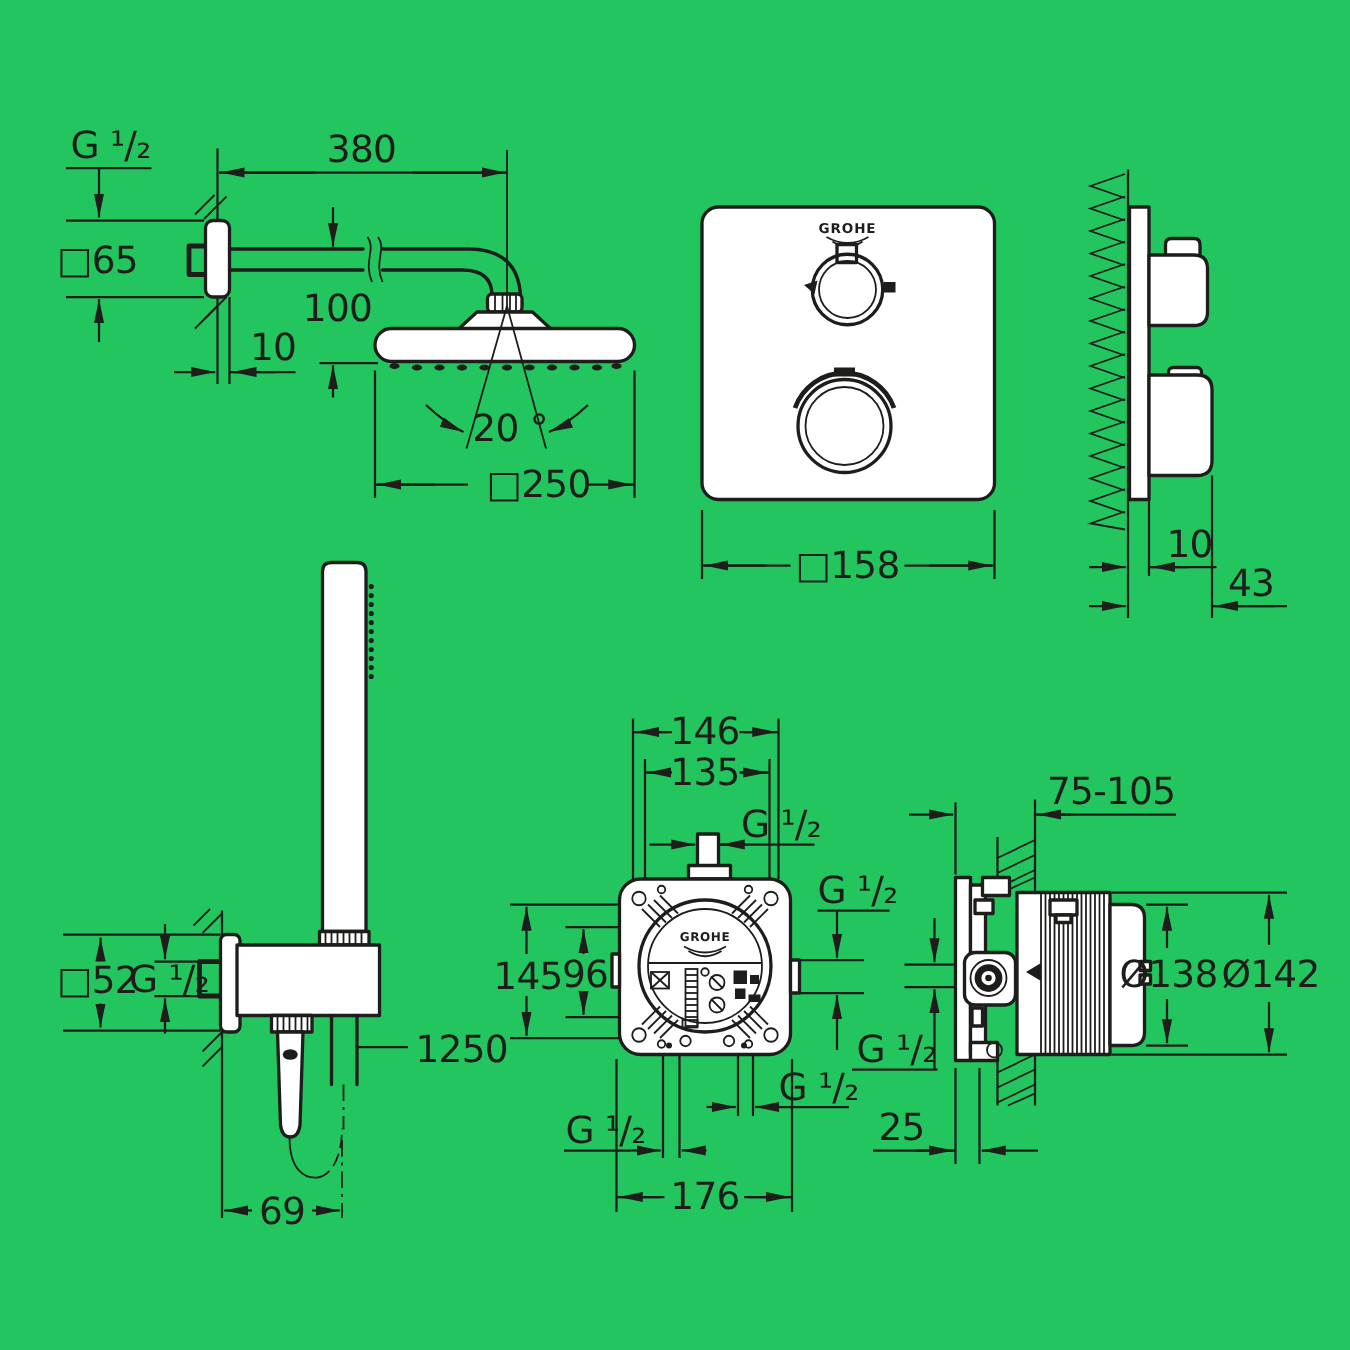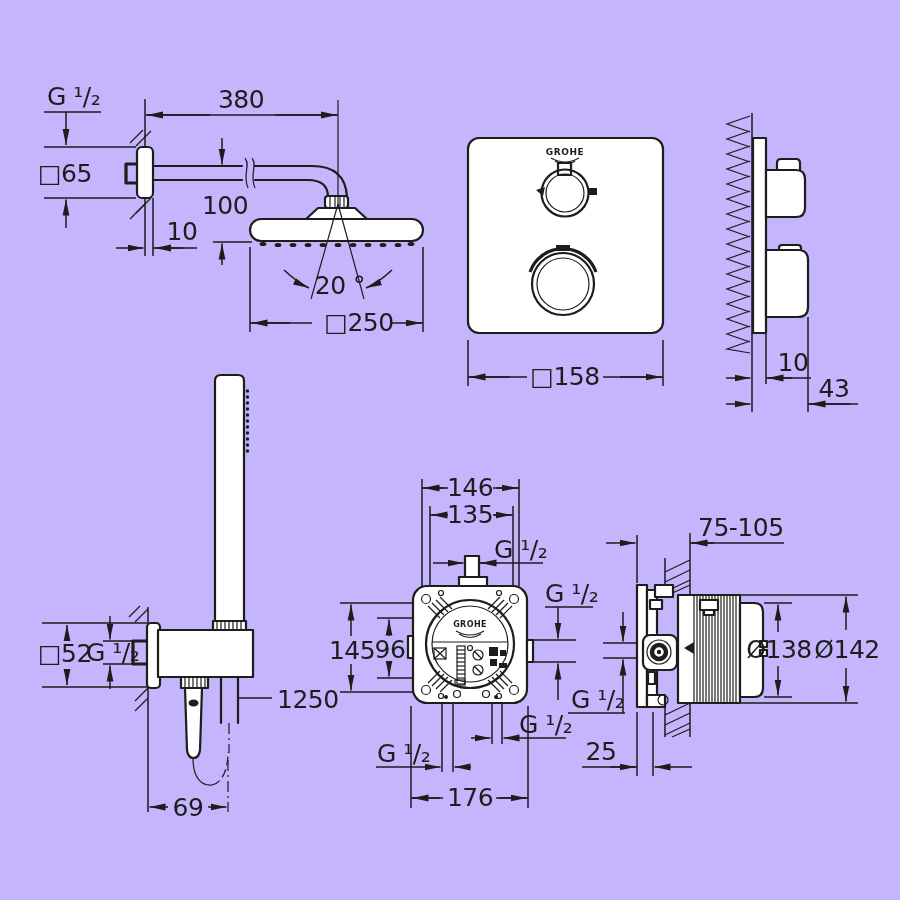--- a/index.html
+++ b/index.html
@@ -1,16 +1,16 @@
 <!DOCTYPE html>
 <html><head>
 <meta charset="utf-8">
 <style>
   html,body{margin:0;padding:0;background:#fff}
-  .stage{width:900px;height:900px;background:#c4b5fd;position:relative;overflow:hidden}
+  .stage{width:900px;height:900px;background:#22c55e;position:relative;overflow:hidden}
   svg{display:block}
   .obj{fill:none;stroke:#1d1d1b;stroke-width:2.2;stroke-linejoin:round;stroke-linecap:round}
   .objf{fill:#fff;stroke:#1d1d1b;stroke-width:2.2;stroke-linejoin:round}
   .thk{fill:none;stroke:#1d1d1b;stroke-width:3.2;stroke-linejoin:round}
   .thin{fill:none;stroke:#1d1d1b;stroke-width:1.2}
   .dim{fill:none;stroke:#1d1d1b;stroke-width:1.5}
   .arr{marker-end:url(#arw)}
   .ink{fill:#1d1d1b;stroke:none}
   text{font-family:"DejaVu Sans","Liberation Sans",sans-serif;fill:#1d1d1b}
   .t{font-size:25px;letter-spacing:-0.5px}

